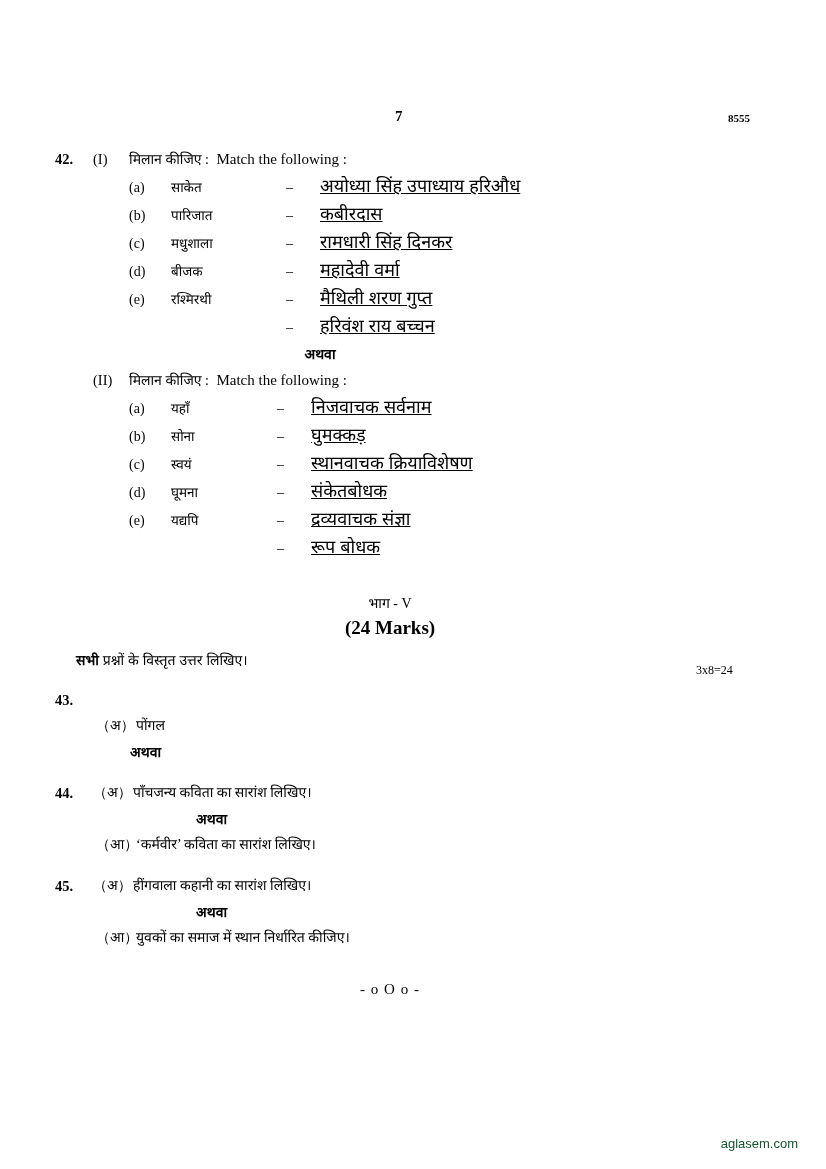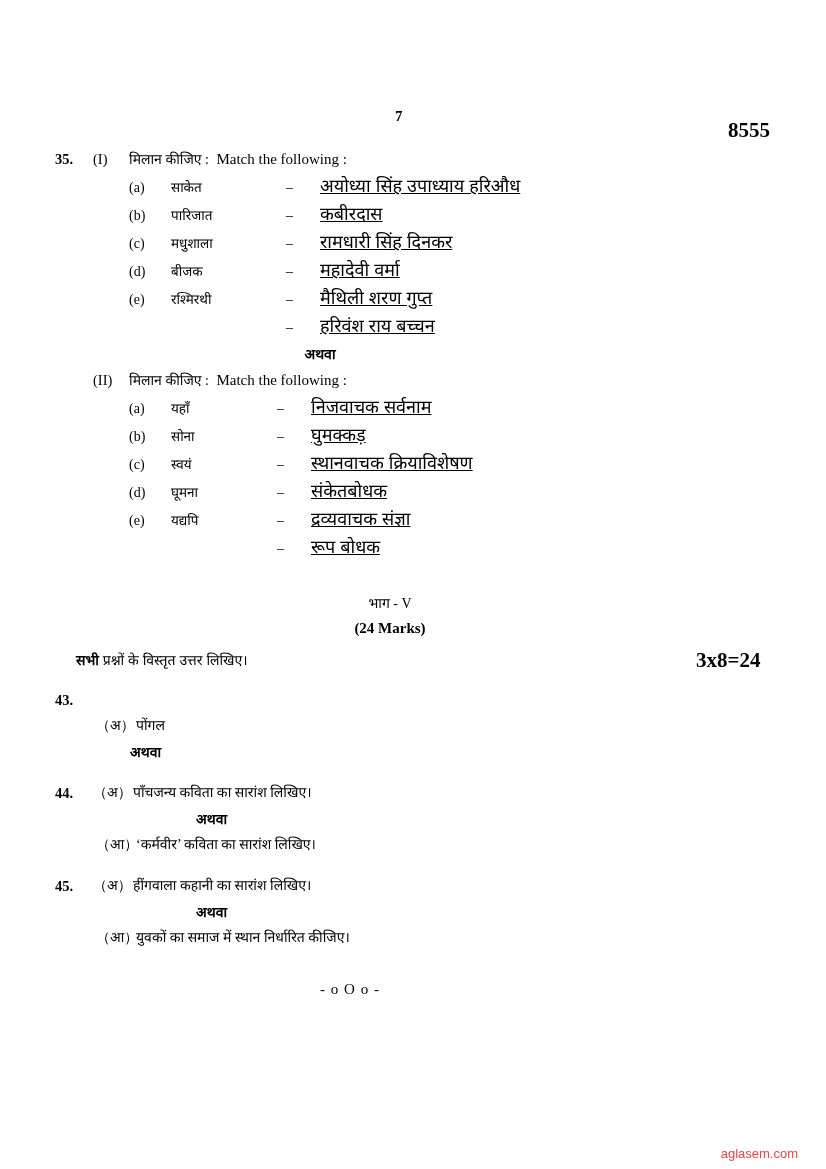--- a/index.html
+++ b/index.html
@@ -34,22 +34,22 @@
   .page-number {
     position: absolute;
     left: 395px;
     top: 0;
     font-size: 15px;
     font-weight: bold;
   }
   .paper-code {
     position: absolute;
     left: 728px;
-    top: 10px;
-    font-size: 21px;
+    top: 4px;
+    font-size: 11px;
     font-weight: bold;
   }
 
   .content {
     position: absolute;
     top: 146px;
     left: 0;
     width: 826px;
   }
 
@@ -132,21 +132,21 @@
     margin-top: 30px;
     font-size: 15px;
     line-height: 24px;
   }
   .part-head .bhag {
     font-family: Liberation Serif, serif;
     font-size: 14px;
   }
   .part-head .marks {
     font-weight: bold;
-    font-size: 15px;
+    font-size: 19px;
   }
 
   .instr-line {
     position: relative;
     margin-left: 76px;
     margin-top: 8px;
     font-size: 15px;
     line-height: 24px;
   }
   .instr-line .bold-h {
@@ -154,23 +154,23 @@
     font-weight: bold;
     font-size: 14px;
   }
   .instr-line .h {
     font-family: "Liberation Sans", "DejaVu Sans", sans-serif;
     font-size: 14px;
   }
   .marks-right {
     position: absolute;
     left: 620px;
-    top: 0;
-    font-size: 21px;
-    font-weight: bold;
+    top: 10px;
+    font-size: 12px;
+    font-weight: normal;
   }
   .instr-eng {
     margin-left: 96px;
     font-size: 15px;
     line-height: 24px;
   }
 
   .q-block {
     margin-top: 15px;
   }
@@ -198,45 +198,46 @@
     font-size: 14px;
     line-height: 26px;
   }
 
   .end-mark {
     text-align: center;
     width: 700px;
     margin-top: 30px;
     font-size: 15px;
     letter-spacing: 1px;
+    padding-left: 40px;
   }
 
   .watermark {
     position: absolute;
     right: 28px;
-    bottom: 8px;
-    color: #ef4444;
+    bottom: 18px;
+    color: #14532d;
     font-size: 13px;
     font-family: "Liberation Sans", "DejaVu Sans", sans-serif;
   }
 </style>
 </head>
 <body>
 
 <div class="page">
 
   <div class="header">
     <div class="page-number">7</div>
     <div class="paper-code">8555</div>
   </div>
 
   <div class="content">
 
     <div class="qrow">
-      <div class="qnum">35.</div>
+      <div class="qnum">42.</div>
       <div class="qpart">(I)</div>
       <div class="qtext">
         <span class="hindi">मिलान कीजिए :</span>
         &nbsp;<span>Match the following :</span>
       </div>
     </div>
 
     <div class="match-block">
       <div class="match-row">
         <div class="ml-label">(a)</div>

